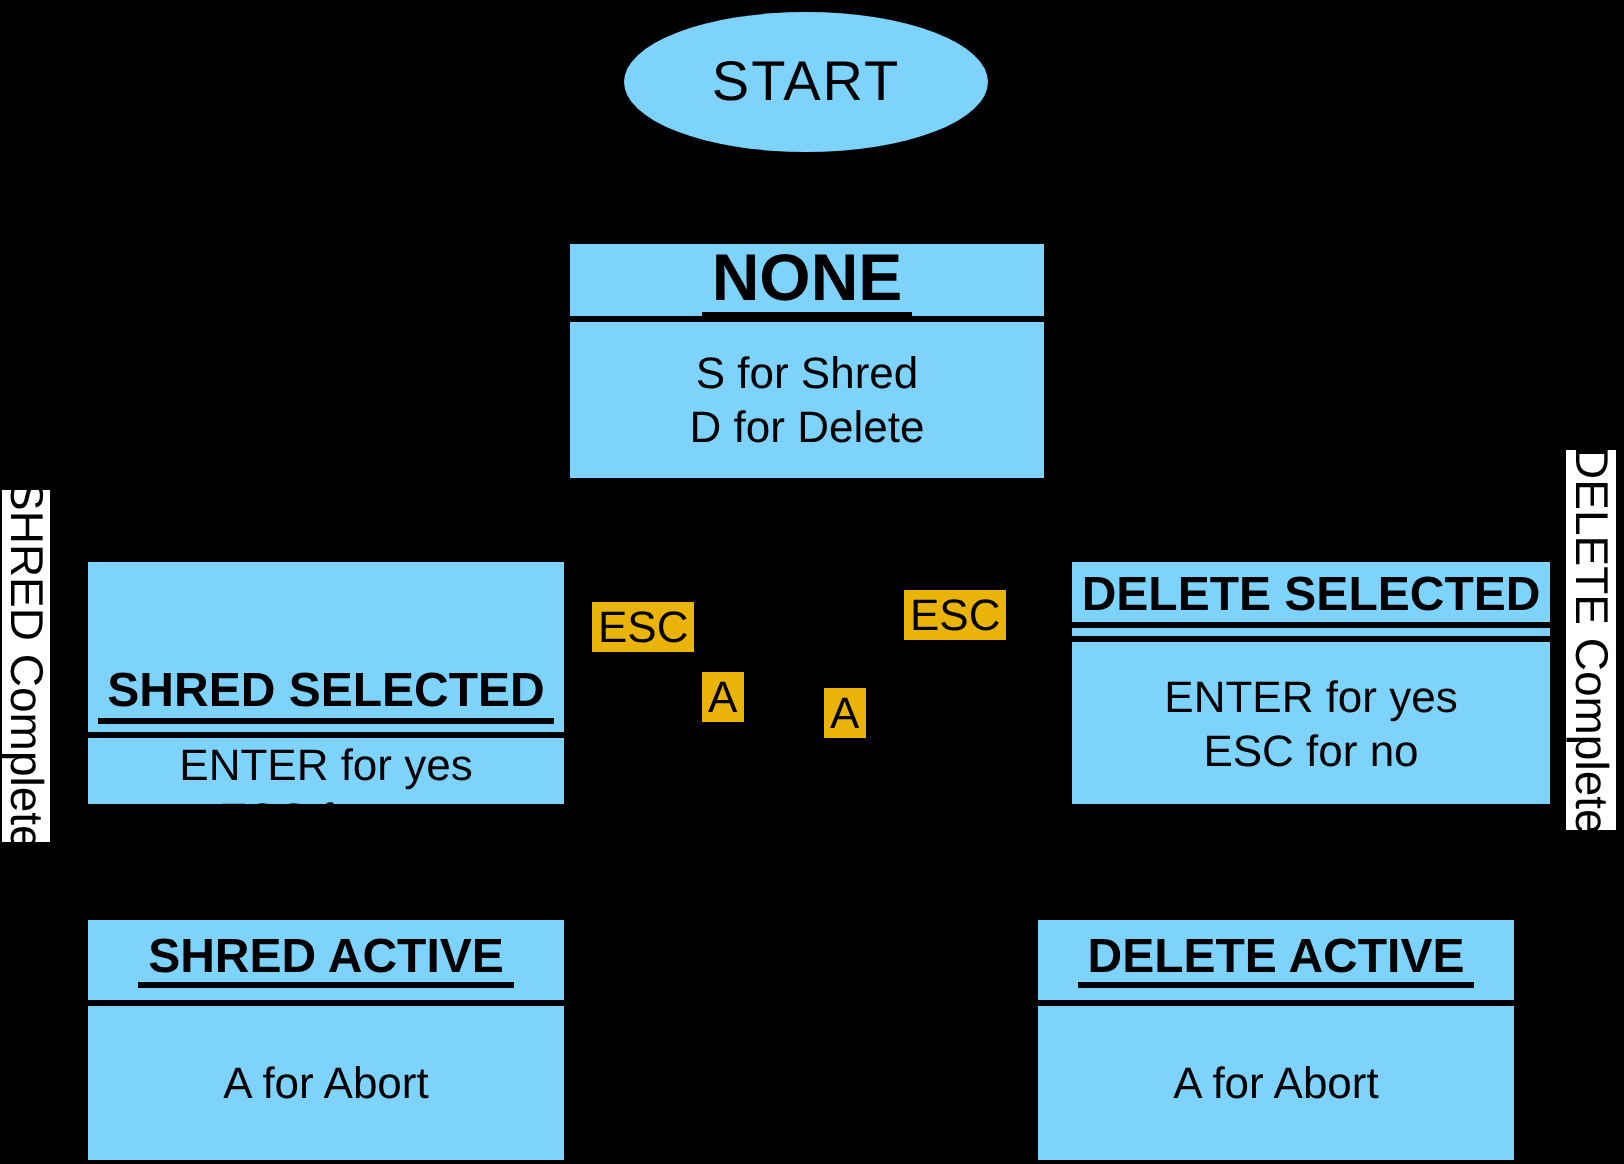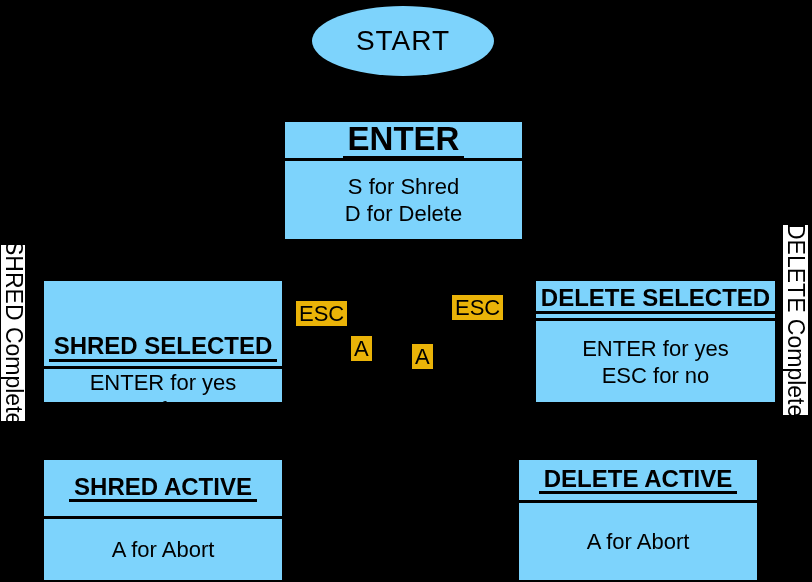--- a/index.html
+++ b/index.html
@@ -71,21 +71,21 @@
 <body>
 
 <div class="canvas">
 
   <div class="node start-ellipse" style="left:312px; top:6px; width:182px; height:70px;">
     <span>START</span>
   </div>
 
   <div class="node state" style="left:285px; top:122px; width:237px; height:117px;">
     <div class="state-title title-large" style="height:36px;">
-      <span class="u">ENTER</span>
+      <span class="u">NONE</span>
     </div>
     <div class="divider"></div>
     <div class="state-body">
       <div>S for Shred</div>
       <div>D for Delete</div>
     </div>
   </div>
 
   <div class="node state" style="left:44px; top:281px; width:238px; height:121px;">
     <div class="state-title" style="height:37px;margin-top:48px;">
@@ -103,21 +103,21 @@
       <span class="u">DELETE SELECTED</span>
     </div>
     <div class="divider"></div>
     <div class="state-body">
       <div>ENTER for yes</div>
       <div>ESC for no</div>
     </div>
   </div>
 
   <div class="node state" style="left:44px; top:460px; width:238px; height:120px;">
-    <div class="state-title" style="height:56px;">
+    <div class="state-title" style="height:40px;">
       <span class="u">SHRED ACTIVE</span>
     </div>
     <div class="divider"></div>
     <div class="state-body">
       <div>A for Abort</div>
     </div>
   </div>
 
   <div class="node state" style="left:519px; top:460px; width:238px; height:120px;">
     <div class="state-title" style="height:40px;">

